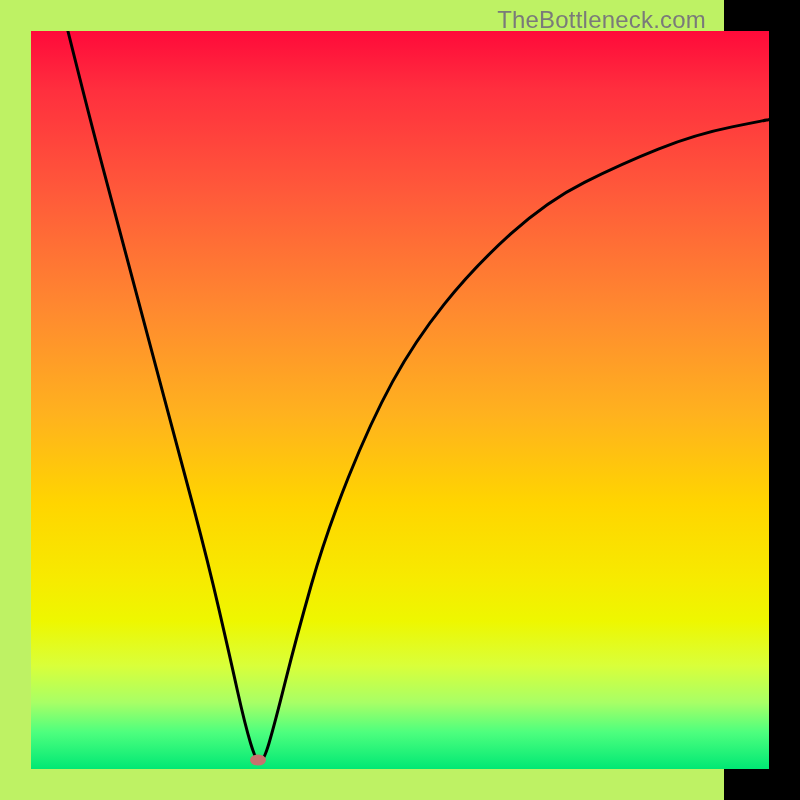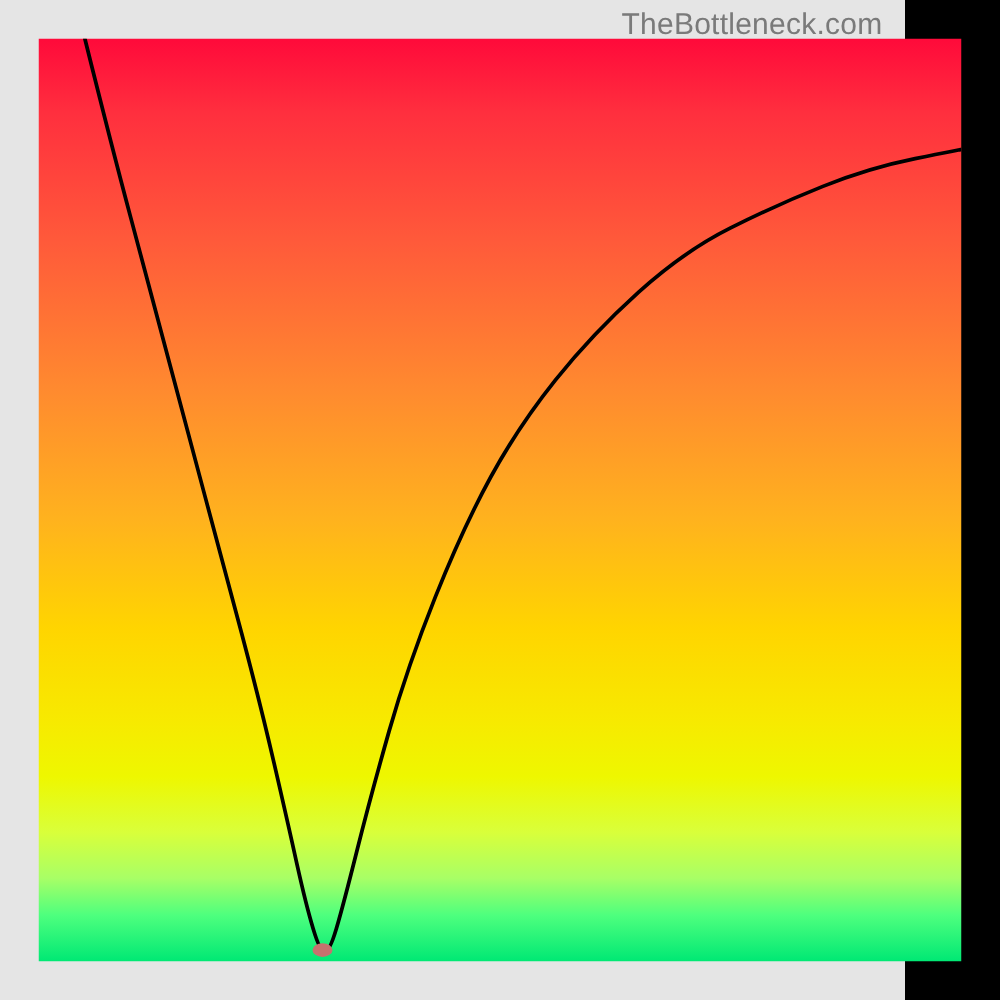--- a/index.html
+++ b/index.html
@@ -8,21 +8,21 @@
     width: 800px;
     height: 800px;
     background: #000;
     overflow: hidden;
     font-family: Arial, Helvetica, sans-serif;
   }
   .frame {
     position: relative;
     width: 724px;
     height: 800px;
-    background: #e5e5e5;
+    background: #bef264;
   }
   .plot-area {
     position: absolute;
     left: 31px;
     top: 31px;
     width: 738px;
     height: 738px;
     
     background: linear-gradient(
       to bottom,

